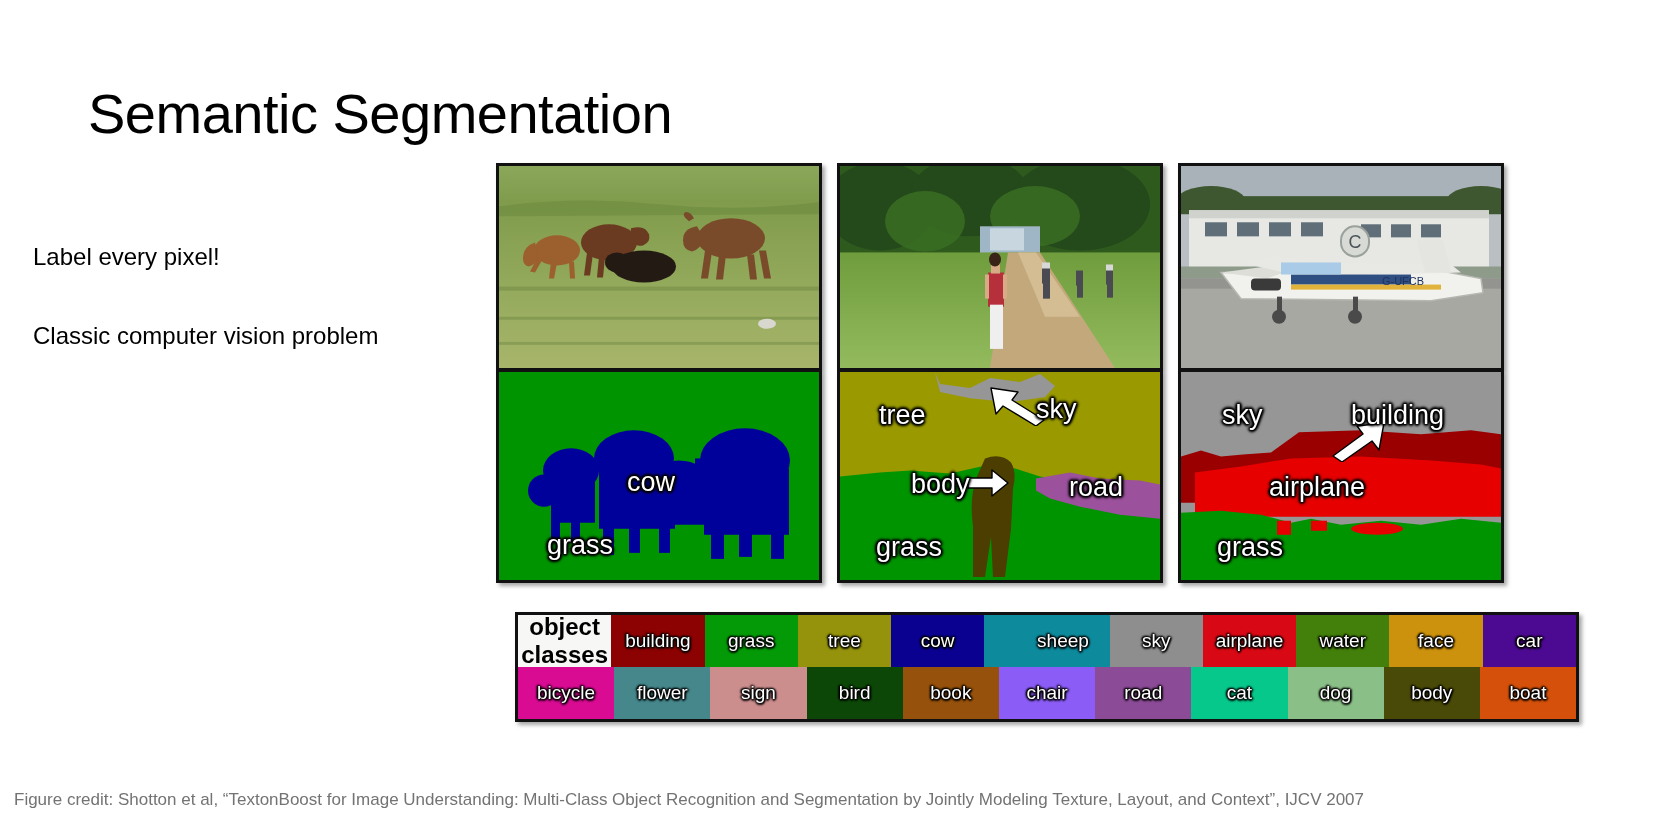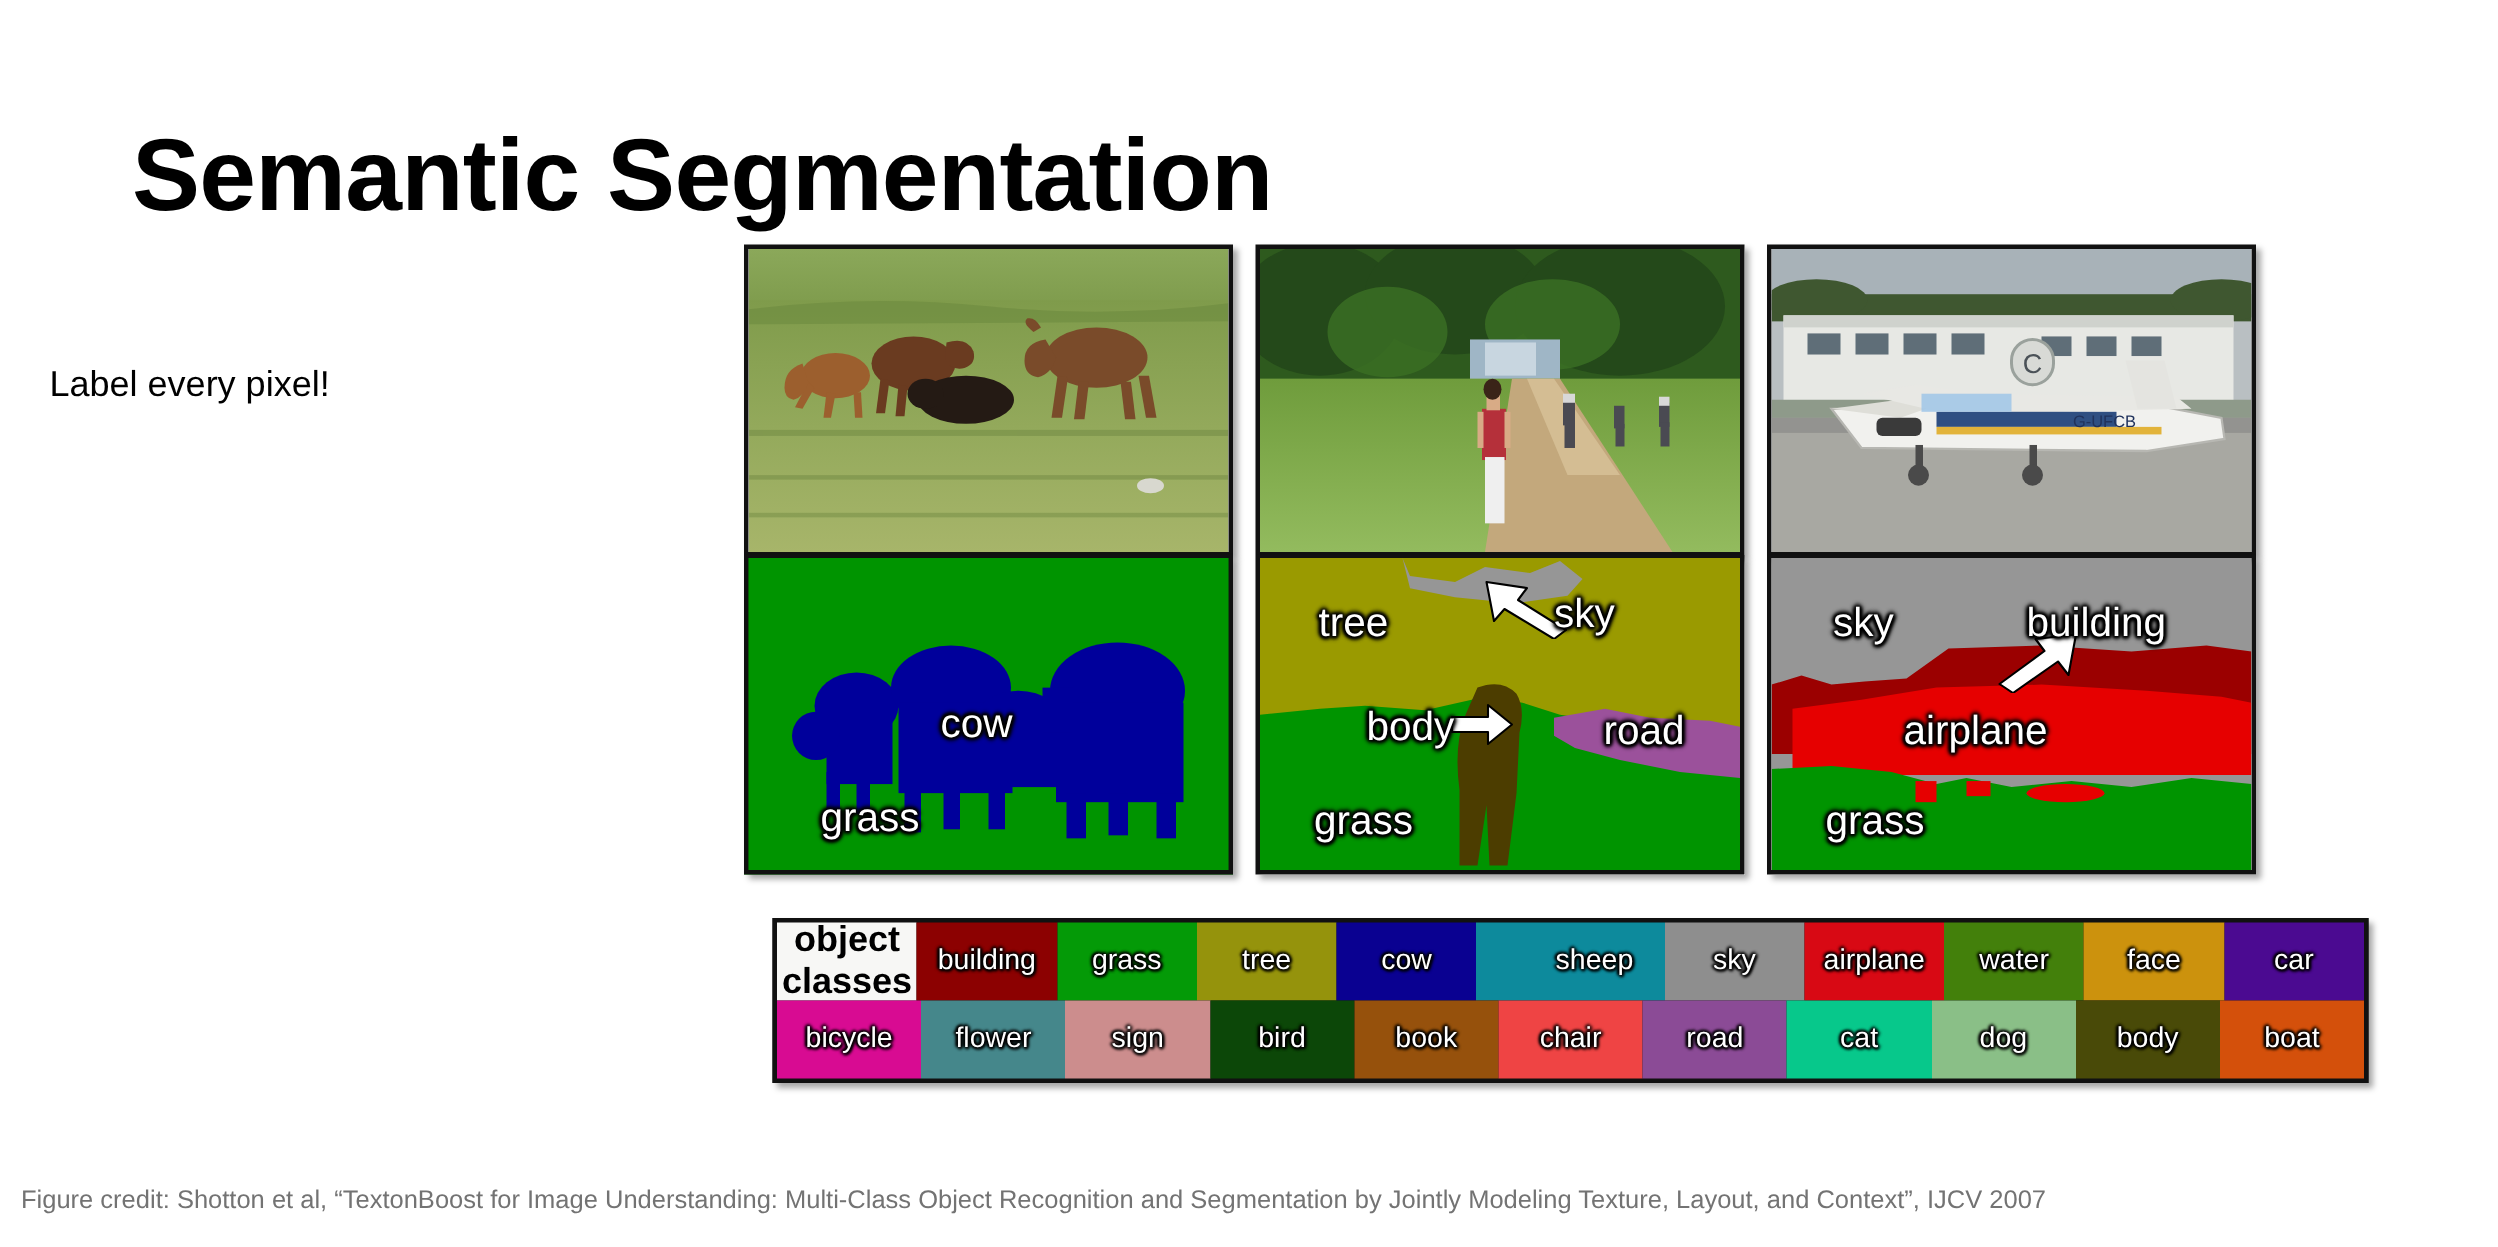--- a/index.html
+++ b/index.html
@@ -13,24 +13,24 @@
     position: relative;
     overflow: hidden;
     font-family: "Liberation Sans", sans-serif;
     color: #000000;
   }
 
   
   #slide-title {
     position: absolute;
     left: 88px;
-    top: 36px;
-    font-size: 68px;
+    top: 47px;
+    font-size: 56px;
     line-height: 1.05;
-    font-weight: 700;
+    font-weight: 400;
     letter-spacing: -0.5px;
     white-space: nowrap;
   }
 
   
   #bullets {
     position: absolute;
     left: 33px;
     top: 238px;
     width: 420px;
@@ -129,20 +129,21 @@
     white-space: nowrap;
   }
 </style>
 </head>
 <body>
 
 <h1 id="slide-title">Semantic Segmentation</h1>
 
 <div id="bullets">
   <div class="bullet">Label every pixel!</div>
+  <div class="bullet">Classic computer vision problem</div>
 </div>
 
 <div id="figure">
 
   <div class="col c1">
 
     <div class="photo">
       <svg width="100%" height="100%" viewBox="0 0 320 201" preserveAspectRatio="none">
         <defs>
           <linearGradient id="g1sky" x1="0" y1="0" x2="0" y2="1">
@@ -389,21 +390,21 @@
     <div class="legend-cell" style="background:#43800B;">water</div>
     <div class="legend-cell" style="background:#CC920D;">face</div>
     <div class="legend-cell" style="background:#4B0A91;">car</div>
   </div>
   <div class="legend-row">
     <div class="legend-cell" style="background:#D80B92;">bicycle</div>
     <div class="legend-cell" style="background:#45878B;">flower</div>
     <div class="legend-cell" style="background:#CC8D8D;">sign</div>
     <div class="legend-cell" style="background:#0C4708;">bird</div>
     <div class="legend-cell" style="background:#96510C;">book</div>
-    <div class="legend-cell" style="background:#ef4444;">chair</div>
+    <div class="legend-cell" style="background:#8b5cf6;">chair</div>
     <div class="legend-cell" style="background:#8B4B96;">road</div>
     <div class="legend-cell" style="background:#07C88B;">cat</div>
     <div class="legend-cell" style="background:#8ABF87;">dog</div>
     <div class="legend-cell" style="background:#494A08;">body</div>
     <div class="legend-cell" style="background:#D4500B;">boat</div>
   </div>
 </div>
 
 <div id="credit">Figure credit: Shotton et al, “TextonBoost for Image Understanding: Multi-Class Object Recognition and Segmentation by Jointly Modeling Texture, Layout, and Context”, IJCV 2007</div>
 

